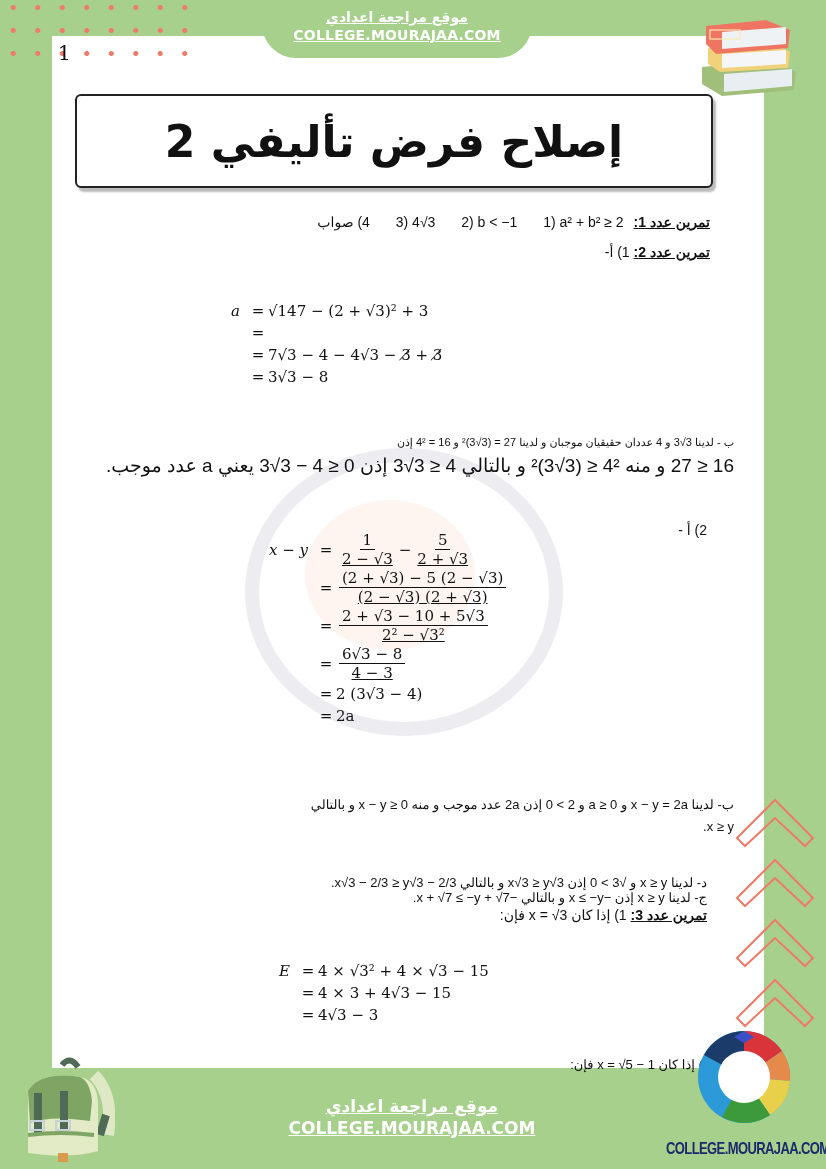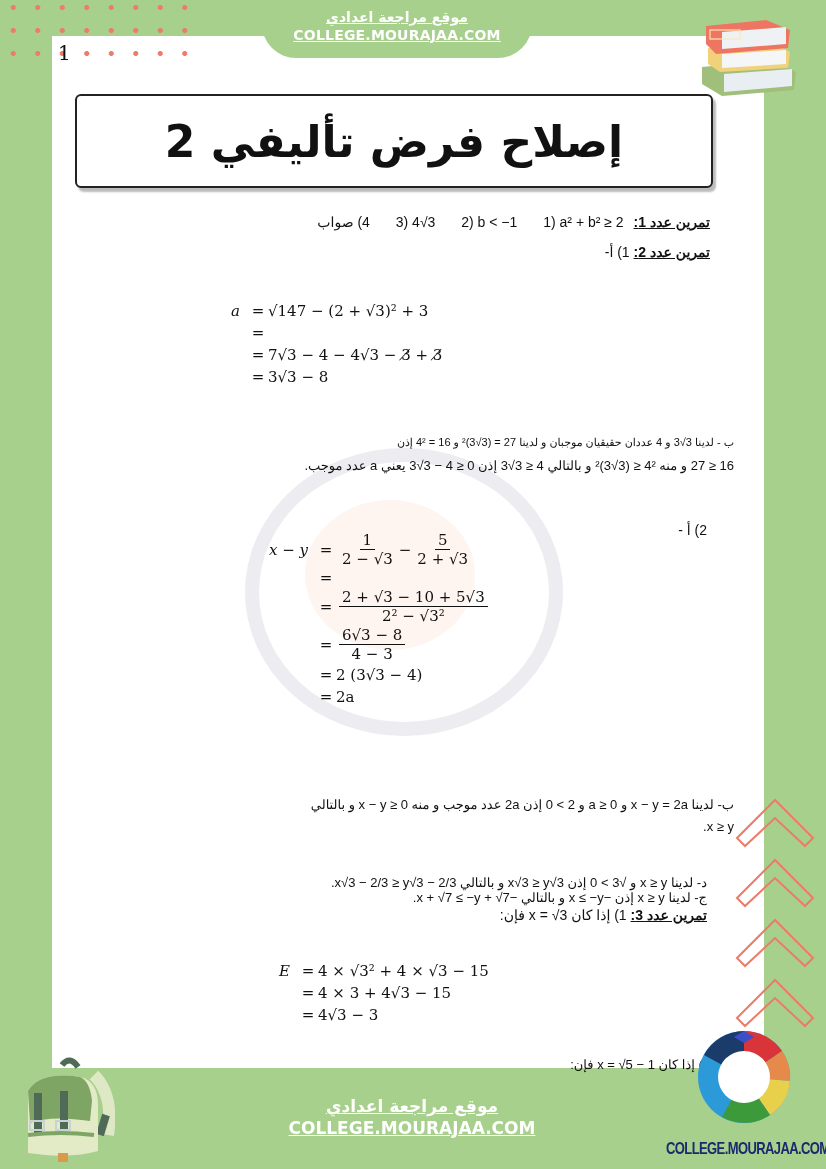--- a/index.html
+++ b/index.html
@@ -54,21 +54,21 @@
   .ex-label { font-weight: bold; text-decoration: underline; }
   .math {
     position: absolute; z-index: 5; font-family: "DejaVu Serif", serif; font-size: 15px; direction: ltr;
   }
   .math .row { display: flex; align-items: center; height: 22px; white-space: nowrap; }
   .math .lhs { width: 40px; text-align: right; font-style: italic; padding-right: 8px; }
   .math .eq { width: 20px; text-align: center; }
   .frac-row { height: auto !important; margin: 1px 0; }
   .frac { display: inline-flex; flex-direction: column; align-items: center; vertical-align: middle; margin: 0 3px; }
   .frac .num { border-bottom: 1px solid #111; padding: 0 3px; line-height: 18px; }
-  .frac .den { padding: 0 3px; line-height: 18px; }
+  .frac .den { padding: 0 3px; line-height: 18px; text-decoration: underline; }
   .watermark {
     position: absolute; left: 245px; top: 448px; width: 290px; height: 260px;
     border: 14px solid rgba(200,200,215,0.35); border-radius: 50%; z-index: 2;
   }
   .watermark-inner {
     position: absolute; left: 305px; top: 500px; width: 170px; height: 150px;
     background: rgba(250,215,200,0.25); border-radius: 50%; z-index: 2;
   }
   .chevrons { position: absolute; left: 735px; top: 790px; z-index: 4; }
   .chev { width: 80px; height: 60px; position: relative; }
@@ -142,40 +142,44 @@
       <span>7√3 − 4 − 4√3 − 3̸ + 3̸</span>
     </div>
   <div class="row">
       <span class="lhs"></span>
       <span class="eq">=</span>
       <span>3√3 − 8</span>
     </div>
 </div>
 
 <div class="content rtl" style="left:62px; top:432px; width:672px; font-size:11px;">ب - لدينا 3√3 و 4 عددان حقيقيان موجبان و لدينا 27 = (3√3)² و 16 = 4² إذن</div>
-<div class="content rtl" style="left:62px; top:456px; width:672px; font-size:13px;">16 ≤ 27 و منه 4² ≤ (3√3)² و بالتالي 4 ≤ 3√3 إذن 0 ≤ 4 − 3√3 يعني a عدد موجب.</div>
+<div class="content rtl" style="left:62px; top:456px; width:672px; font-size:19px;">16 ≤ 27 و منه 4² ≤ (3√3)² و بالتالي 4 ≤ 3√3 إذن 0 ≤ 4 − 3√3 يعني a عدد موجب.</div>
 <div class="content rtl" style="left:62px; top:482px; width:645px;margin-top:38px;">2) أ -</div>
 
 <div class="math" style="left:258px; top:530px;">
   <div class="row frac-row">
       <span class="lhs" style="width:50px;">x − y</span>
       <span class="eq">=</span>
     <span class="frac">
         <span class="num">1</span>
         <span class="den">2 − √3</span>
       </span>
     <span>−</span>
     <span class="frac">
         <span class="num">5</span>
         <span class="den">2 + √3</span>
       </span>
   </div>
   <div class="row frac-row">
       <span class="lhs" style="width:50px;"></span>
       <span class="eq">=</span>
+    <span class="frac">
+        <span class="num">(2 + √3) − 5 (2 − √3)</span>
+        <span class="den">(2 − √3) (2 + √3)</span>
+      </span>
   </div>
   <div class="row frac-row">
       <span class="lhs" style="width:50px;"></span>
       <span class="eq">=</span>
     <span class="frac">
         <span class="num">2 + √3 − 10 + 5√3</span>
         <span class="den">2² − √3²</span>
       </span>
   </div>
   <div class="row frac-row">

